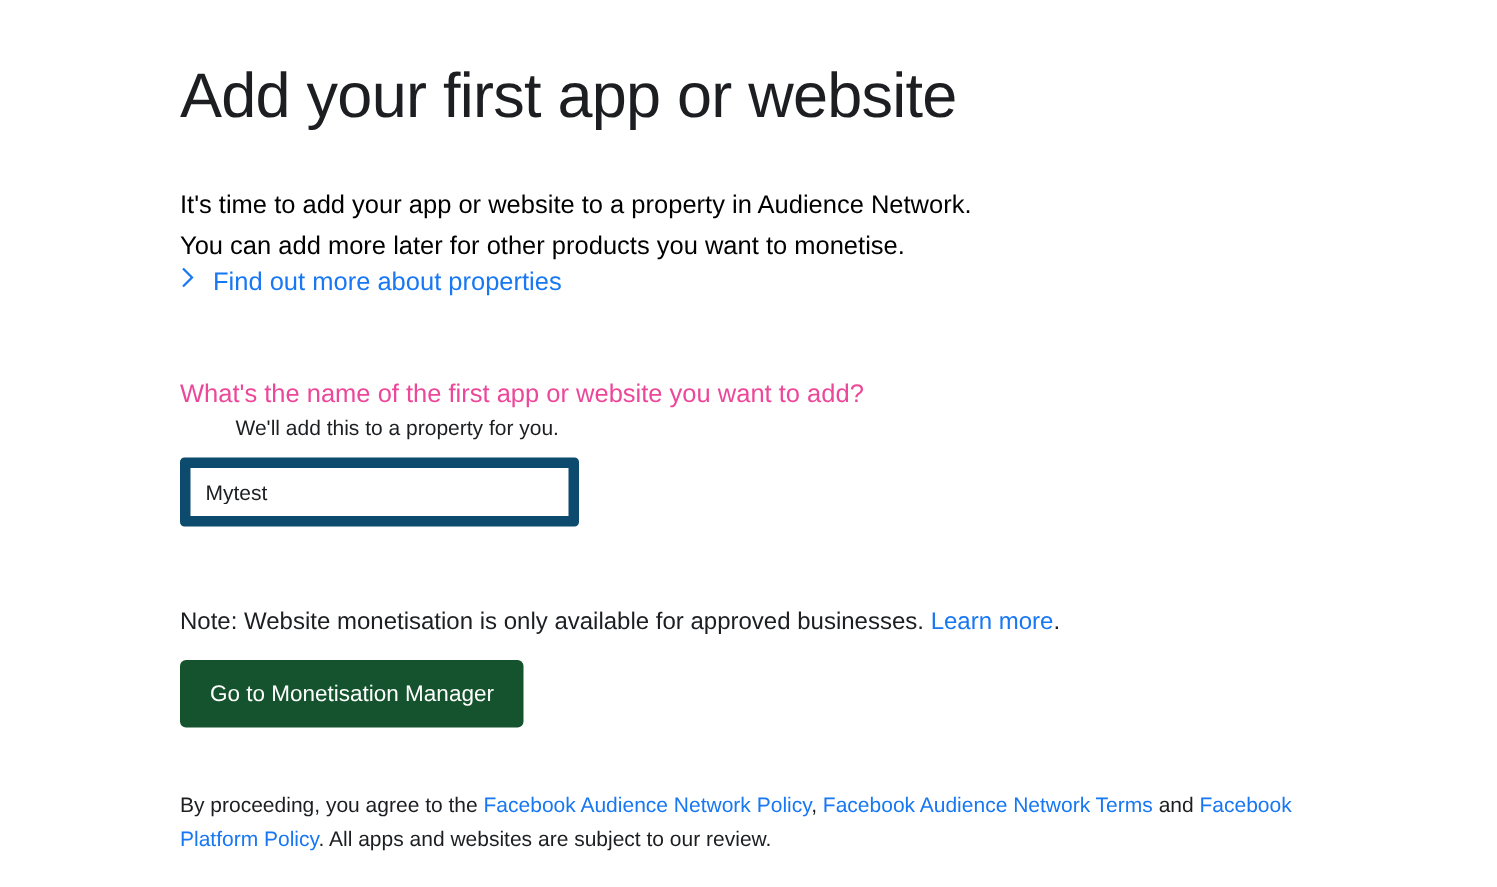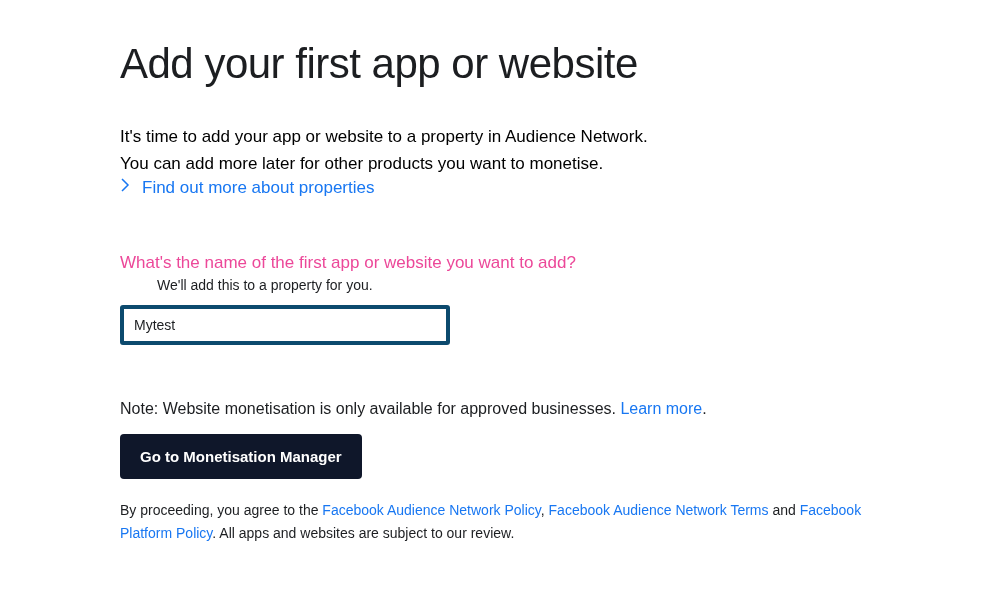--- a/index.html
+++ b/index.html
@@ -45,48 +45,48 @@
       color: #ec4899;
       margin-bottom: 4px;
     }
     .question-sub {
       font-size: 14px;
       color: #1c1e21;
       margin-bottom: 12px;
       margin-left: 37px;
     }
     .name-input {
-      width: 330px;
+      width: 266px;
       padding: 8px 10px;
       font-size: 14px;
-      border: 4px solid #0c4a6e;
+      border: 7px solid #0c4a6e;
       border-radius: 3px;
       color: #1c1e21;
       margin-bottom: 55px;
     }
     .note-text {
       font-size: 16px;
       color: #1c1e21;
       margin-bottom: 16px;
     }
     .inline-link {
       color: #1877f2;
       text-decoration: none;
       cursor: pointer;
     }
     .primary-button {
-      background: #0f172a;
+      background: #14532d;
       color: #fff;
       border: none;
       padding: 14px 20px;
       font-size: 15px;
-      font-weight: 700;
+      font-weight: 400;
       border-radius: 4px;
       cursor: pointer;
-      margin-bottom: 20px;
+      margin-bottom: 40px;
     }
     .agreement-text {
       font-size: 14px;
       line-height: 1.6;
       color: #1c1e21;
       max-width: 760px;
     }
   </style>
 </head>
 <body>

